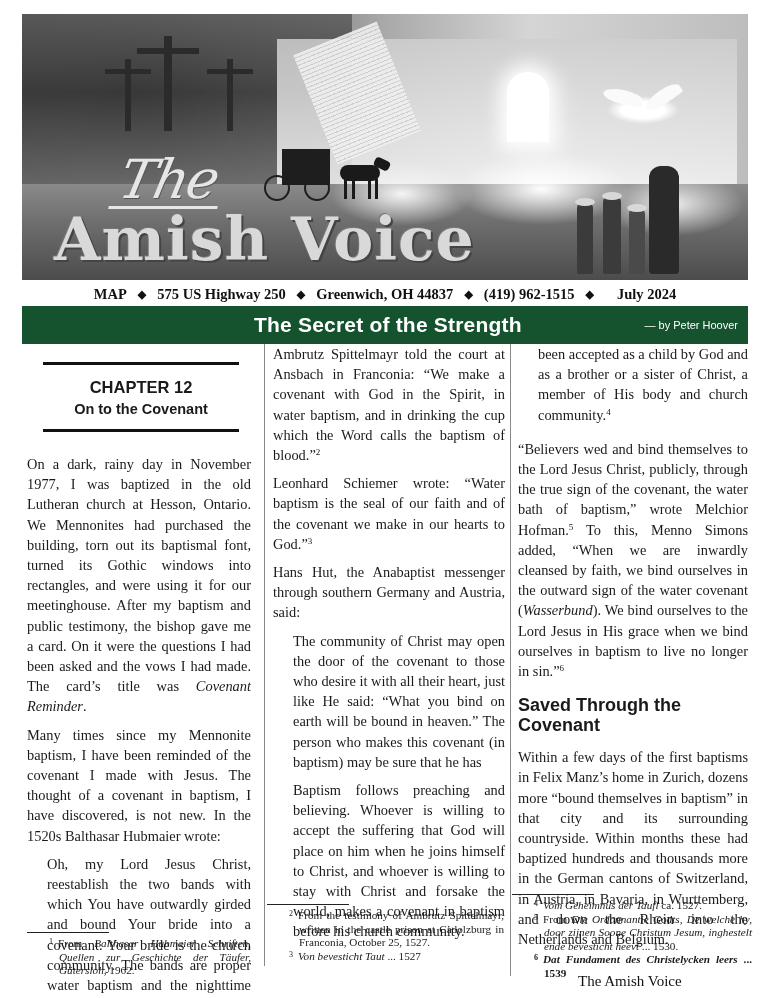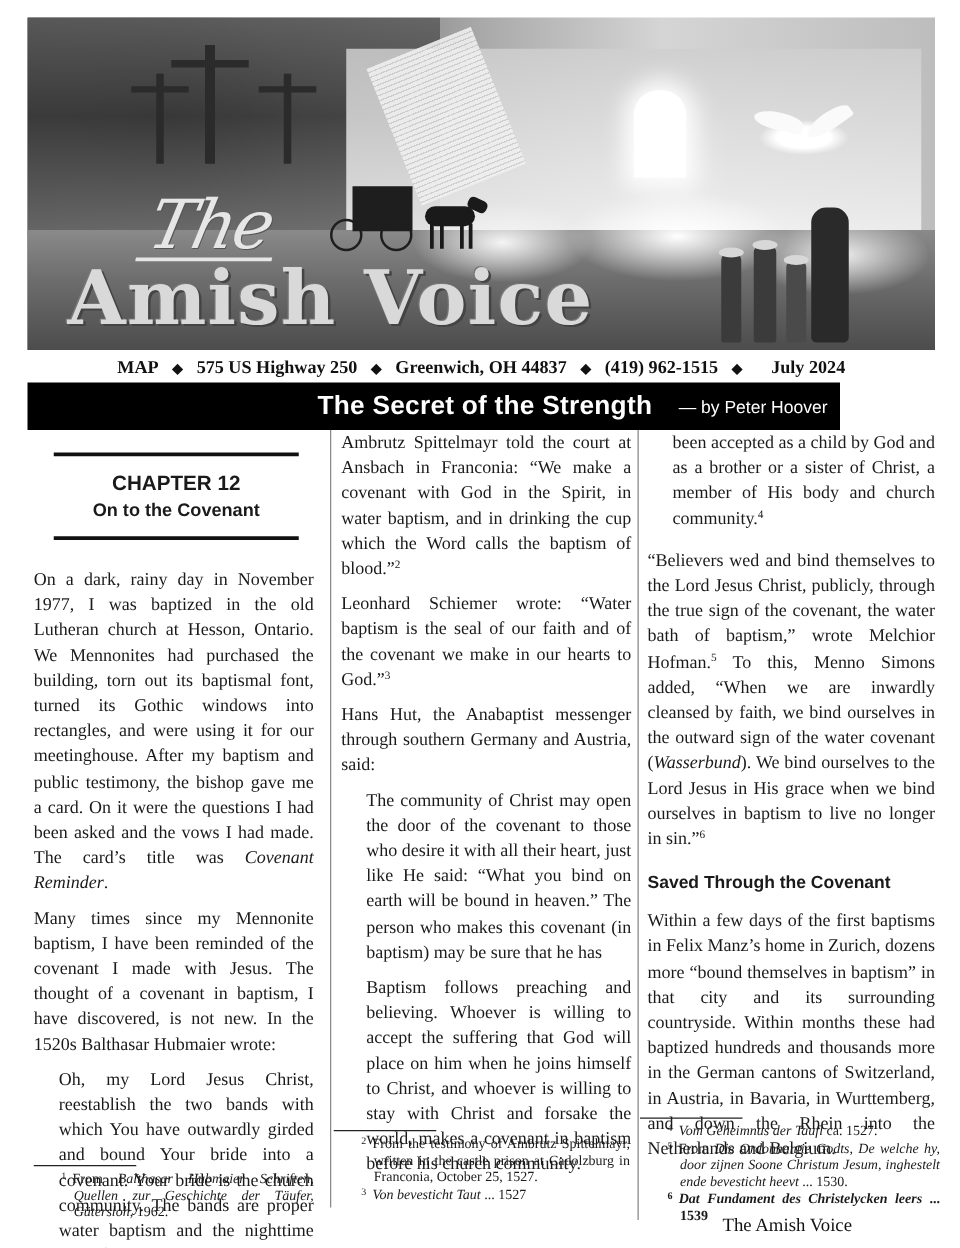--- a/index.html
+++ b/index.html
@@ -93,29 +93,29 @@
   .info-line {
     position: absolute; left: 22px; top: 284px; width: 726px; height: 20px;
     display: flex; justify-content: center; align-items: center; gap: 11px;
     font-family: "Liberation Serif", serif; font-weight: bold; font-size: 14.5px; color: #111; white-space: nowrap;
   }
   .info-line .sep { font-size: 11px; }
   .info-line .date { margin-left: 12px; text-align: right; }
 
   
   .title-bar {
-    position: absolute; left: 22px; top: 306px; width: 650px; height: 38px; background: #000000;
+    position: absolute; left: 22px; top: 306px; width: 726px; height: 38px; background: #14532d;
   }
   .title-bar .headline {
     position: absolute; left: 232px; top: 4px; font-family: "Liberation Sans", sans-serif; font-weight: bold;
     font-size: 21px; color: #fff; line-height: 30px; white-space: nowrap; letter-spacing: 0.2px;
   }
   .title-bar .byline {
     position: absolute; right: 10px; top: 10px; font-family: "Liberation Sans", sans-serif;
-    font-size: 14px; color: #fff; line-height: 18px; white-space: nowrap;
+    font-size: 11px; color: #fff; line-height: 18px; white-space: nowrap;
   }
 
   
   .col { position: absolute; top: 344px; font-size: 14.4px; line-height: 20.2px; text-align: justify; hyphens: none; }
   .col p { margin-bottom: 8px; }
   .col .quote { padding-left: 20px; }
   .col sup { font-size: 9px; line-height: 0; vertical-align: 5px; }
   .col i { font-style: italic; }
 
   .col-1 { left: 27px; width: 224px; }
@@ -132,21 +132,21 @@
   .chapter-head .num {
     text-align: center; font-family: "Liberation Sans", sans-serif; font-weight: bold; font-size: 16.5px;
     line-height: 20px; margin-top: 12px;
   }
   .chapter-head .sub {
     text-align: center; font-family: "Liberation Sans", sans-serif; font-weight: bold; font-size: 14.5px;
     line-height: 20px; margin-bottom: 10px; margin-top: 2px;
   }
 
   .subhead {
-    font-family: "Liberation Sans", sans-serif; font-weight: bold; font-size: 14px; line-height: 20px;
+    font-family: "Liberation Sans", sans-serif; font-weight: bold; font-size: 18px; line-height: 20px;
     margin: 14px 0 12px 0; text-align: left;
   }
 
   
   .fn-rule { width: 82px; height: 1px; background: #222; margin: 0 0 4px 0; }
   .footnotes { position: absolute; font-size: 11.2px; line-height: 13.6px; text-align: justify; }
   .footnotes .fn { padding-left: 32px; text-indent: -10px; }
   .footnotes .fn sup { font-size: 8px; vertical-align: 3px; line-height: 0; margin-right: 5px; }
   .footnotes i { font-style: italic; }
   .fn-1 { left: 27px; top: 932px; width: 224px; }

